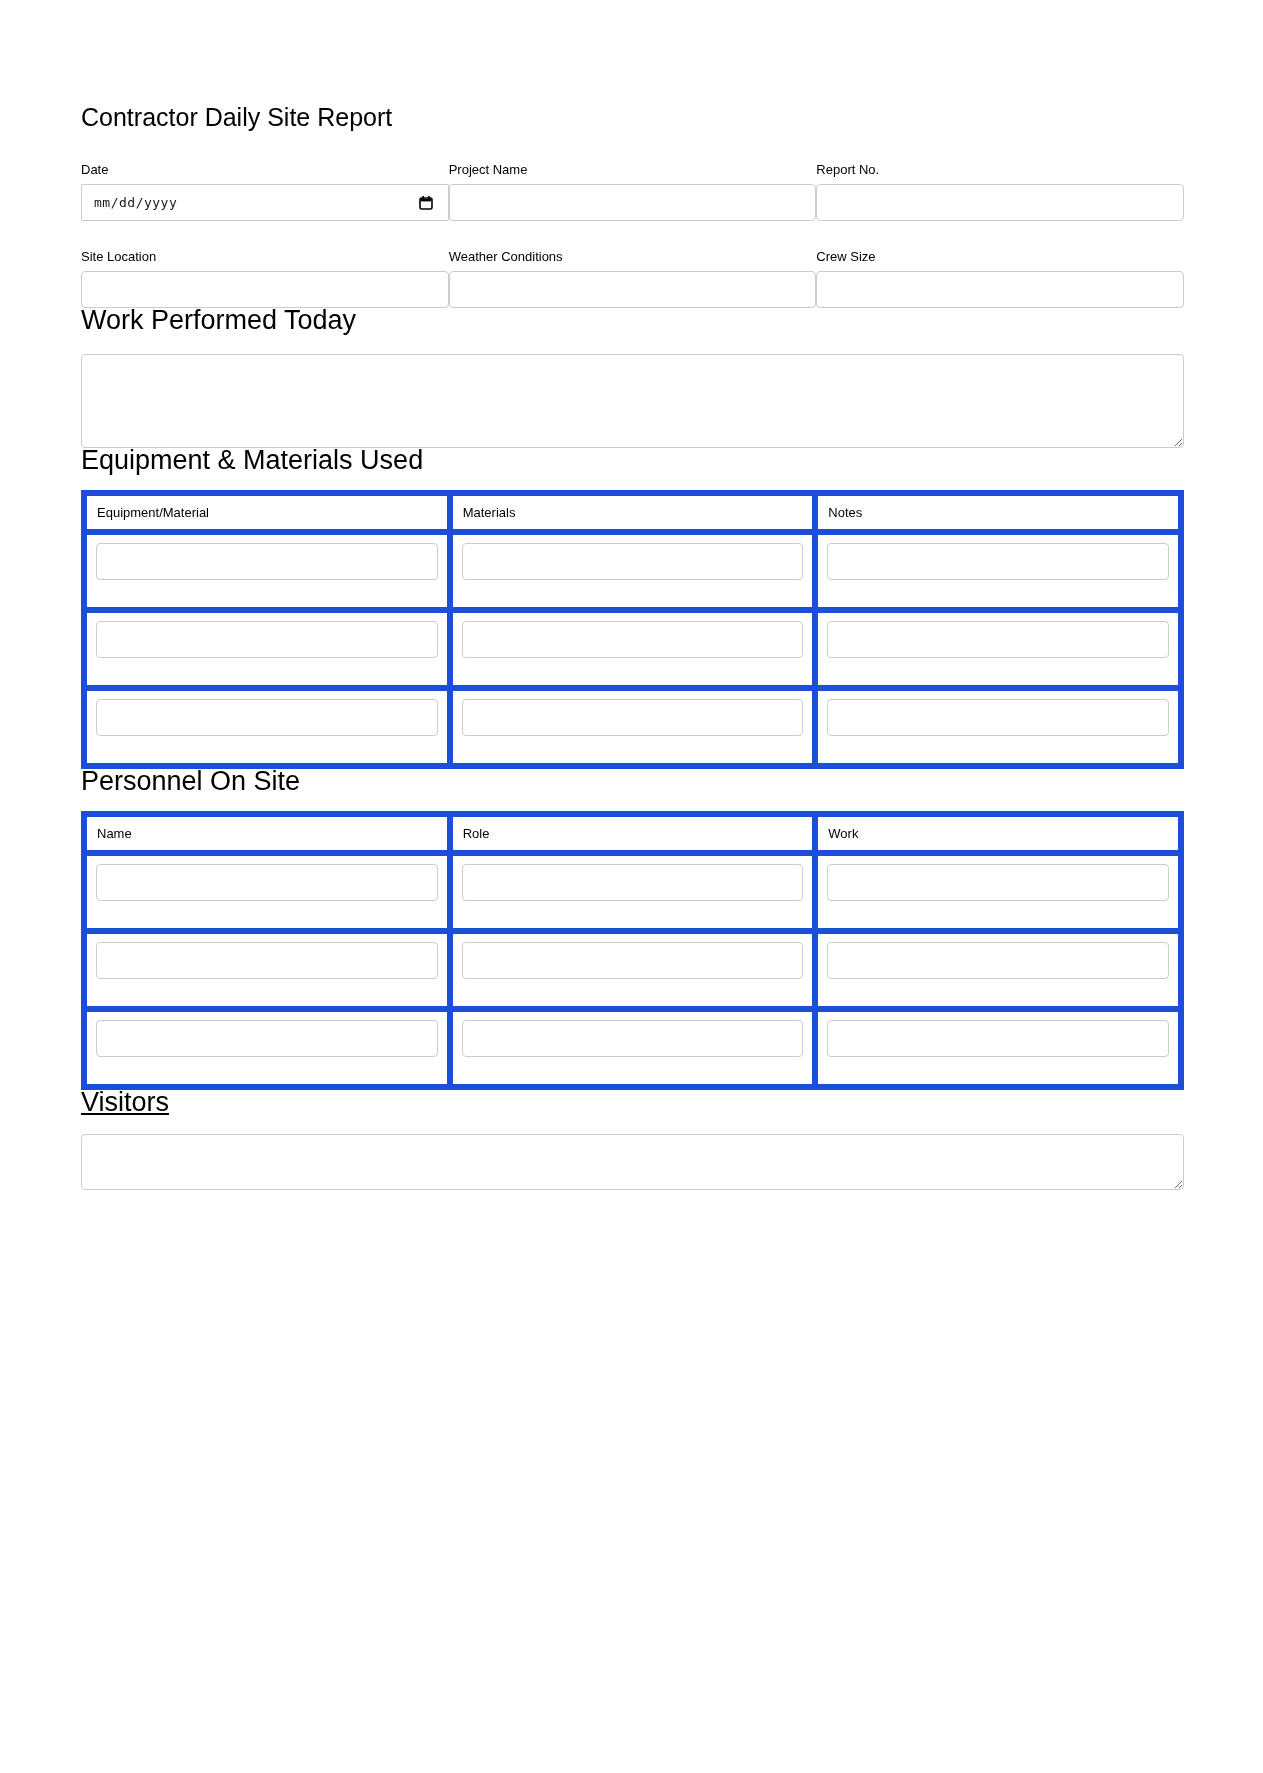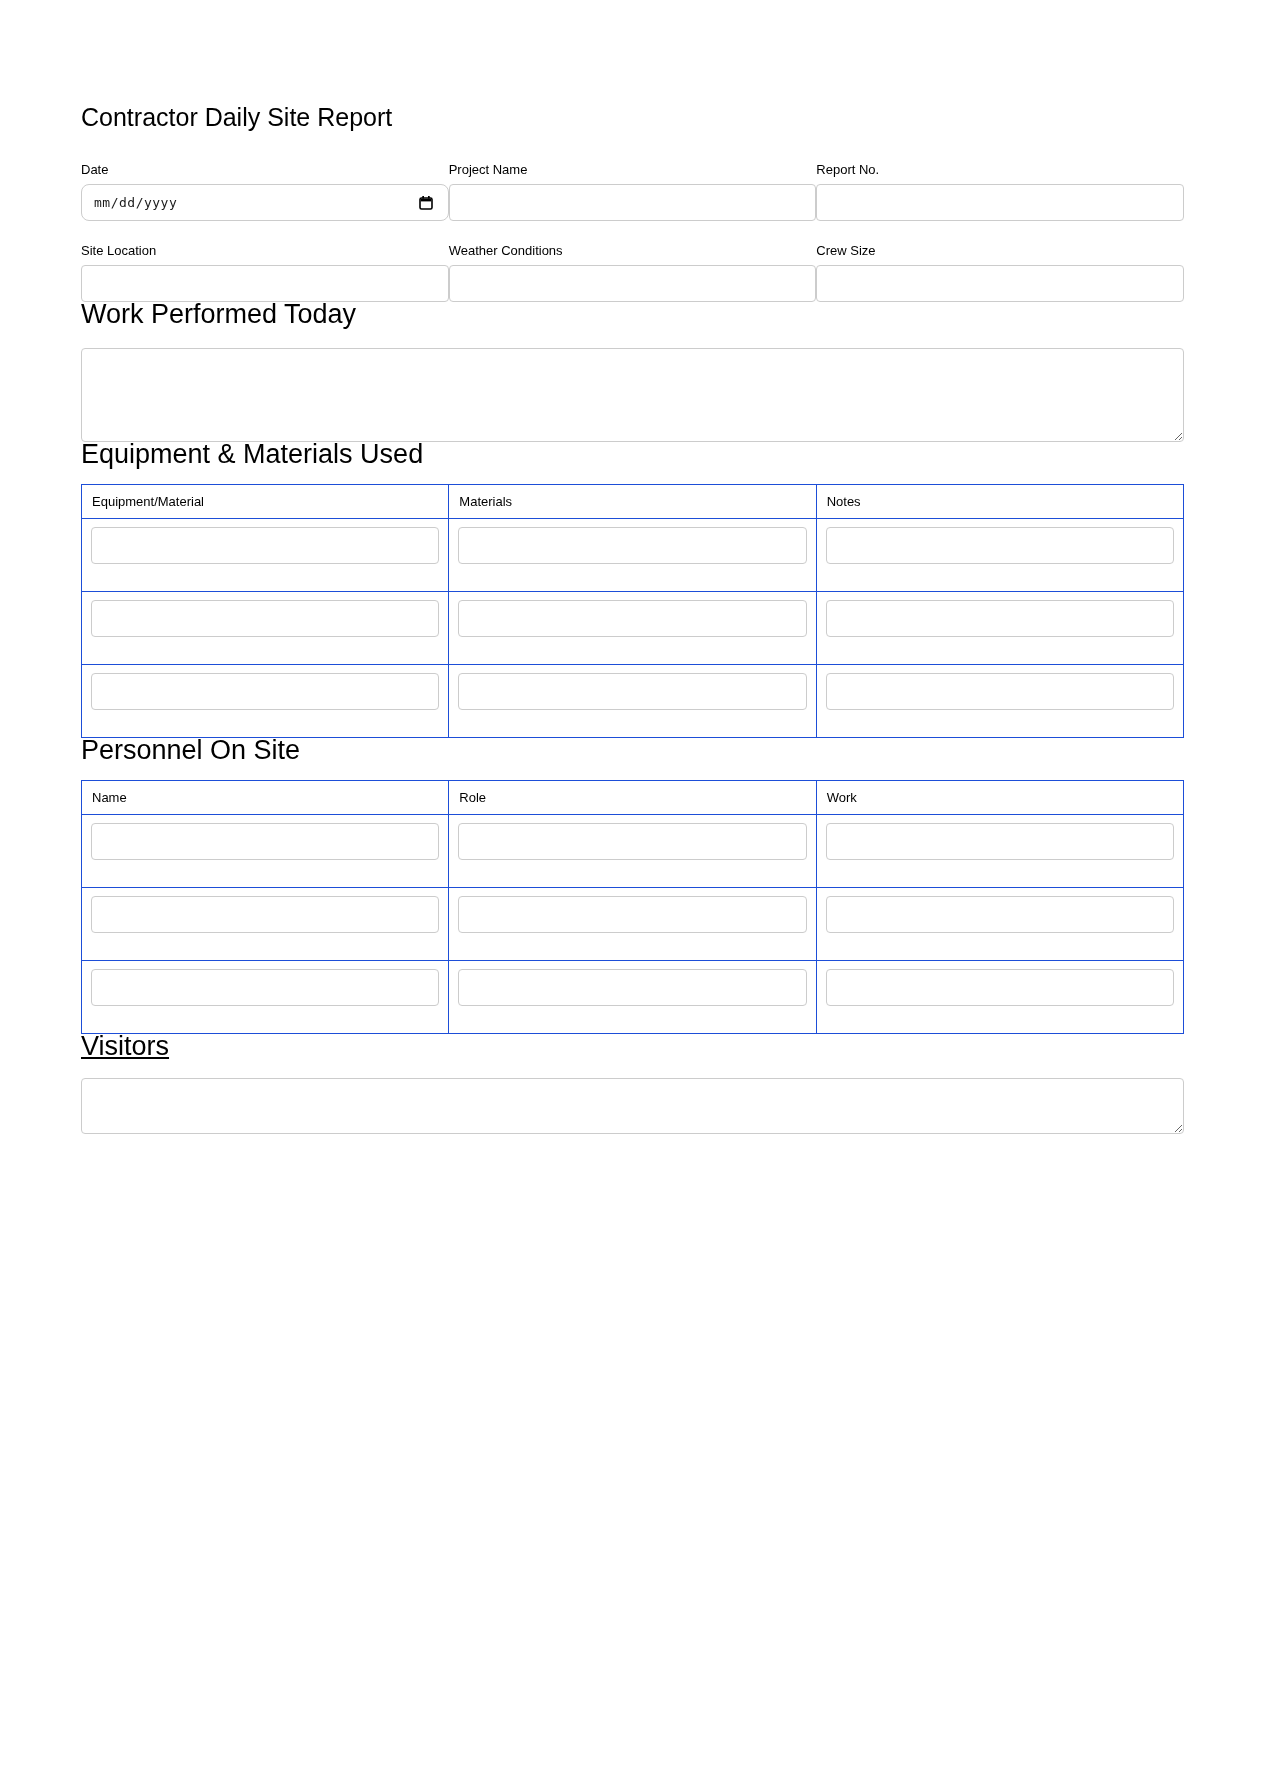--- a/index.html
+++ b/index.html
@@ -24,21 +24,21 @@
     font-weight: 400;
     line-height: 34px;
     color: #000;
   }
   .grid3 {
     display: grid;
     grid-template-columns: repeat(3, 1fr);
     column-gap: 0;
   }
   .fields-row-1 { margin-top: 28px; }
-  .fields-row-2 { margin-top: 22px; }
+  .fields-row-2 { margin-top: 28px; }
   .field-label {
     display: block;
     font-size: 13px;
     line-height: 15px;
     margin-bottom: 7px;
     color: #000;
   }
   .text-input {
     width: 100%;
     height: 37px;
@@ -49,21 +49,21 @@
     font-family: "Liberation Sans", sans-serif;
     font-size: 13px;
     color: #000;
     background: #fff;
     outline: none;
   }
   .date-input {
     width: 100%;
     height: 37px;
     border: 1px solid #ccc;
-    border-radius: 8px;
+    border-radius: 1px;
     box-sizing: border-box;
     padding: 0 14px 0 12px;
     display: flex;
     align-items: center;
     justify-content: space-between;
     background: #fff;
     cursor: default;
   }
   .date-text {
     font-family: "DejaVu Sans Mono", monospace;
@@ -99,21 +99,21 @@
   .ta-work     { margin-top: 22px; height: 94px; }
   .ta-visitors { margin-top: 20px; height: 56px; }
   table.form-table {
     width: 100%;
     border-collapse: collapse;
     table-layout: fixed;
     margin-top: 18px;
   }
   table.form-table th,
   table.form-table td {
-    border: 1px solid #1d4ed8;
+    border: 6px solid #1d4ed8;
   }
   table.form-table th {
     font-weight: 400;
     font-size: 13px;
     text-align: left;
     padding: 9px 10px;
     color: #000;
   }
   table.form-table td {
     padding: 8px 9px 27px 9px;

